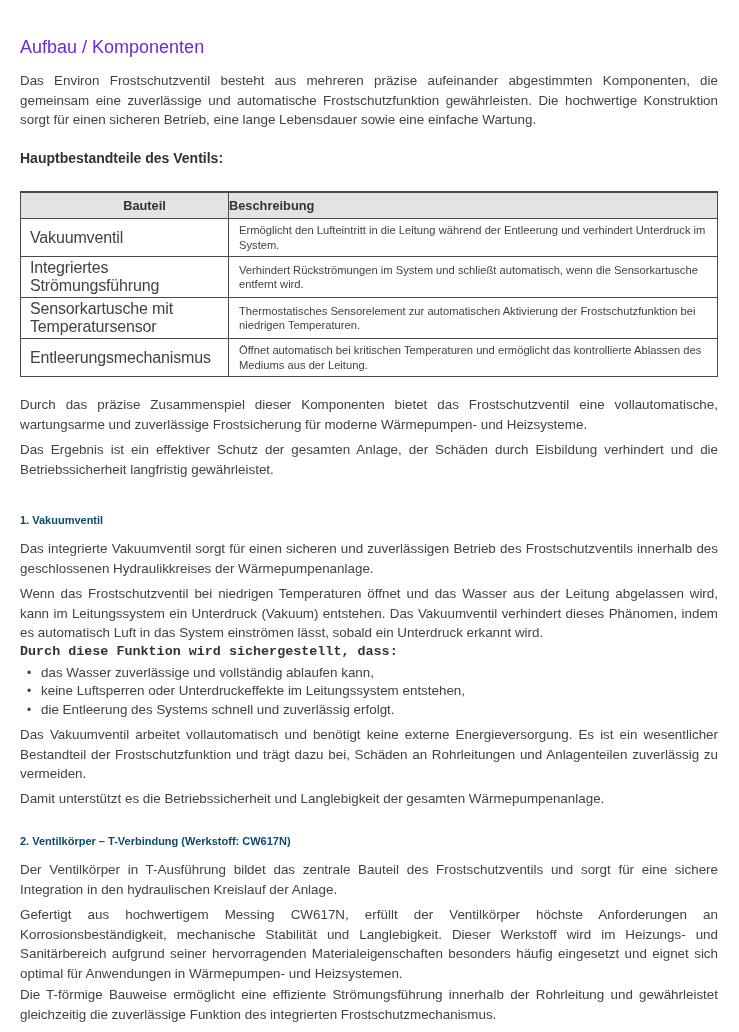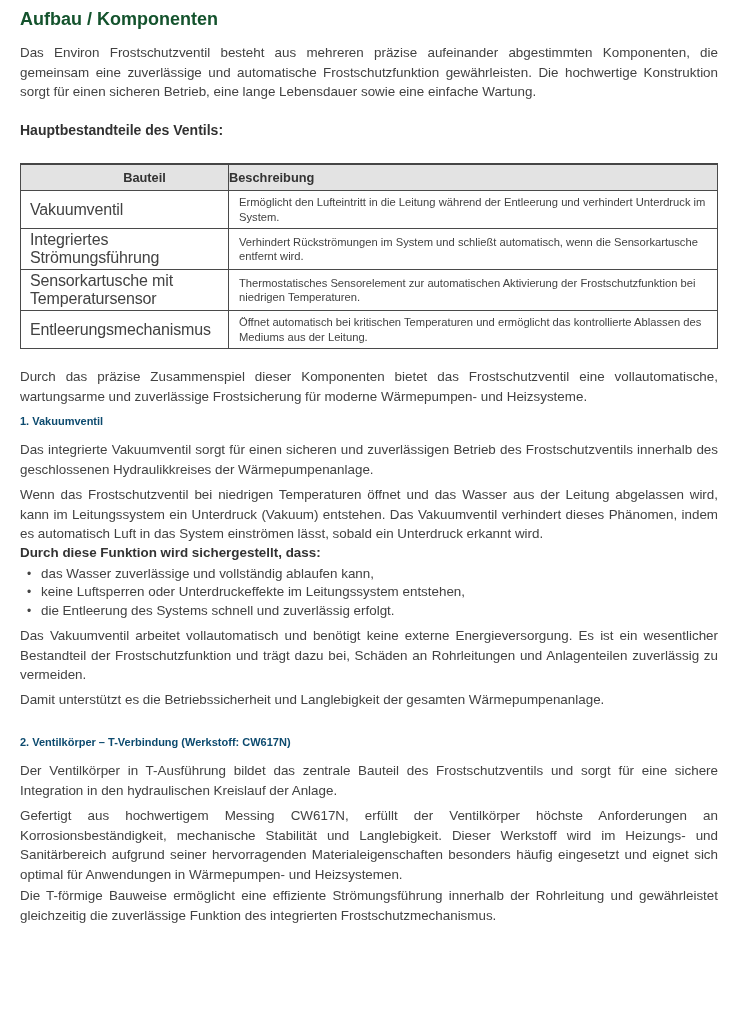--- a/index.html
+++ b/index.html
@@ -5,22 +5,23 @@
   * { box-sizing: border-box; margin: 0; padding: 0; }
   html, body { background: #ffffff; }
   body {
     width: 739px; height: 1032px; overflow: hidden;
     font-family: "Liberation Sans", "DejaVu Sans", sans-serif;
     color: #414141;
   }
   .page { padding: 8px 21px 0 20px; width: 739px; height: 1032px; overflow: hidden; }
 
   h1.doc-title {
-    font-size: 18px; line-height: 22px; font-weight: bold; color: #14532d;
+    font-size: 18px; line-height: 22px; font-weight: normal; color: #6d28d9;
     margin-bottom: 13px;
+    margin-top: 28px;
   }
   p.body {
     font-size: 13.4px; line-height: 19.5px; text-align: justify;
     color: #424242; hyphens: auto;
   }
   .mb20 { margin-bottom: 20px; }
   .mb6  { margin-bottom: 6px; }
   .mb5  { margin-bottom: 5px; }
   .mb4  { margin-bottom: 0; }
   .mb2  { margin-bottom: 2px; }
@@ -31,20 +32,21 @@
   h2.table-heading {
     font-size: 14px; line-height: 17px; font-weight: bold; color: #313131;
     margin-bottom: 24px;
   }
   h3.section-heading {
     font-size: 11px; line-height: 19px; font-weight: bold; color: #0c4a6e;
   }
   p.list-lead {
     font-size: 13.4px; line-height: 18px; font-weight: bold; color: #333333;
     margin-bottom: 3px;
+    font-family: Liberation Mono, monospace;
   }
 
   table.components {
     width: 698px; border-collapse: collapse;
     border: 1px solid #4a4a4a; border-top: 2.5px solid #464646;
     margin-bottom: 18px;
   }
   table.components th, table.components td { border: 1px solid #4a4a4a; }
   table.components th {
     background: #e3e3e3; height: 27px; font-size: 12.8px; font-weight: bold;
@@ -105,20 +107,21 @@
         <td class="cell-beschreibung">Thermostatisches Sensorelement zur automatischen Aktivierung der Frostschutzfunktion bei niedrigen Temperaturen.</td>
       </tr>
       <tr>
         <td class="cell-bauteil">Entleerungsmechanismus</td>
         <td class="cell-beschreibung">Öffnet automatisch bei kritischen Temperaturen und ermöglicht das kontrollierte Ablassen des Mediums aus der Leitung.</td>
       </tr>
     </tbody>
   </table>
 
   <p class="body mb6">Durch das präzise Zusammenspiel dieser Komponenten bietet das Frostschutzventil eine vollautomatische, wartungsarme und zuverlässige Frostsicherung für moderne Wärmepumpen- und Heizsysteme.</p>
+  <p class="body mb32">Das Ergebnis ist ein effektiver Schutz der gesamten Anlage, der Schäden durch Eisbildung verhindert und die Betriebssicherheit langfristig gewährleistet.</p>
 
   <h3 class="section-heading mb9">1. Vakuumventil</h3>
   <p class="body mb6">Das integrierte Vakuumventil sorgt für einen sicheren und zuverlässigen Betrieb des Frostschutzventils innerhalb des geschlossenen Hydraulikkreises der Wärmepumpenanlage.</p>
   <p class="body mb4">Wenn das Frostschutzventil bei niedrigen Temperaturen öffnet und das Wasser aus der Leitung abgelassen wird, kann im Leitungssystem ein Unterdruck (Vakuum) entstehen. Das Vakuumventil verhindert dieses Phänomen, indem es automatisch Luft in das System einströmen lässt, sobald ein Unterdruck erkannt wird.</p>
   <p class="list-lead">Durch diese Funktion wird sichergestellt, dass:</p>
   <ul class="bullets">
     <li>das Wasser zuverlässige und vollständig ablaufen kann,</li>
     <li>keine Luftsperren oder Unterdruckeffekte im Leitungssystem entstehen,</li>
     <li>die Entleerung des Systems schnell und zuverlässig erfolgt.</li>
   </ul>

